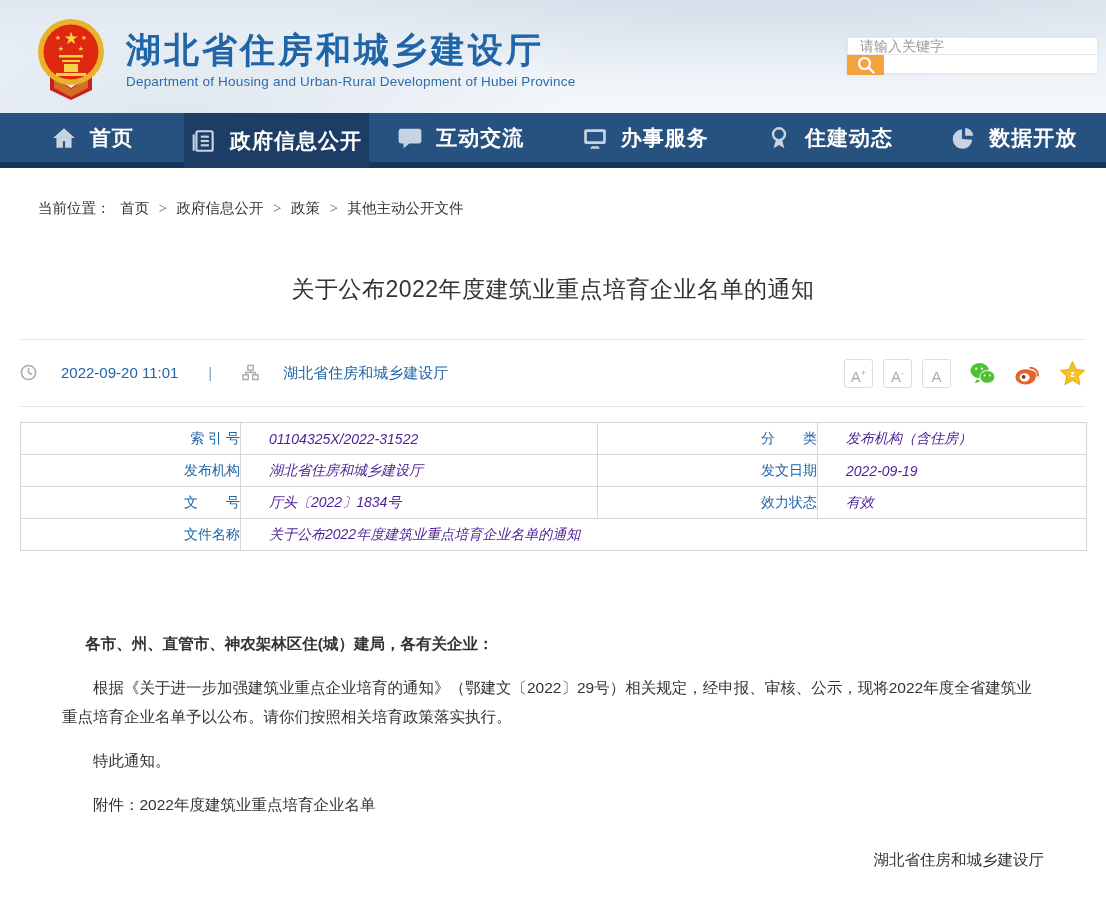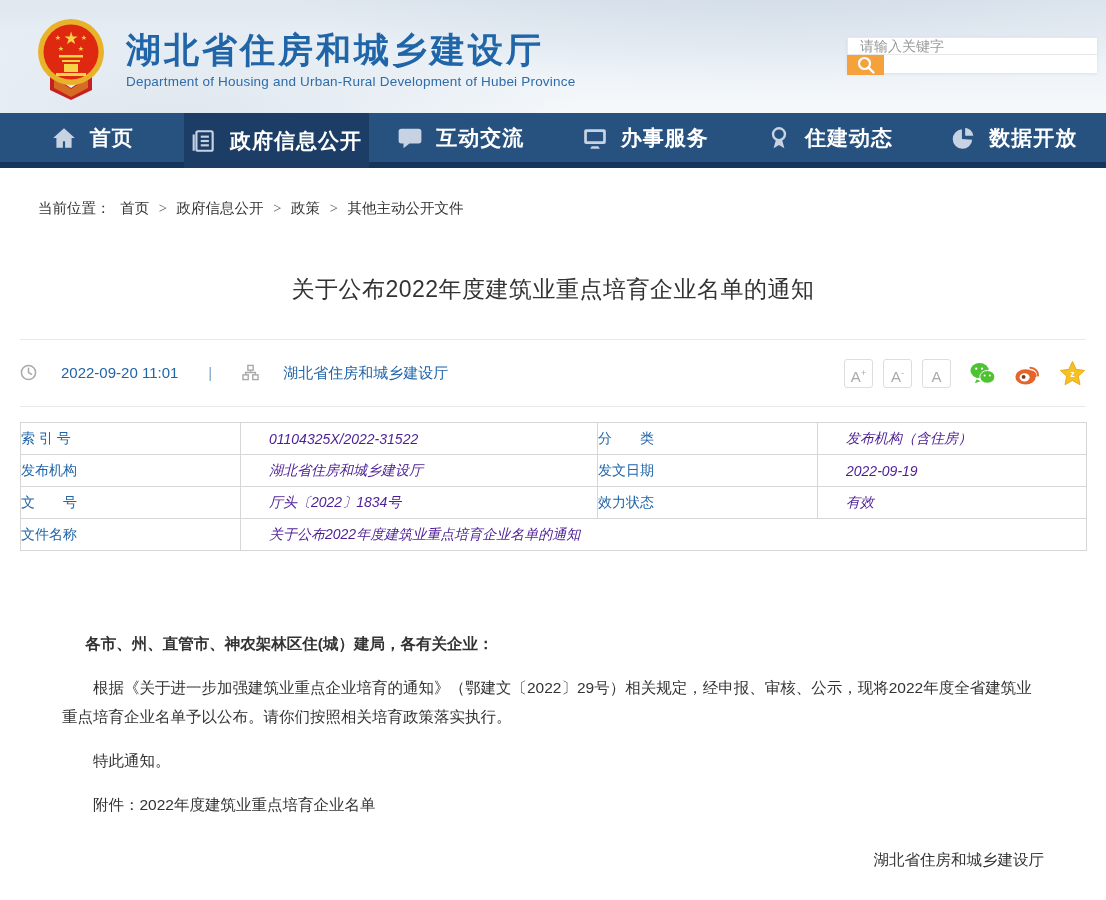--- a/index.html
+++ b/index.html
@@ -54,21 +54,21 @@
   .info-right { display:flex; align-items:center; gap:10px; }
   .font-btn { width:29px; height:29px; border:1px solid #ddd; border-radius:3px;
     background:#fff; color:#aaa; font-size:15px; line-height:27px; text-align:center;
     cursor:pointer; }
   .font-btn sup { font-size:9px; }
   .share-ic { width:27px; height:27px; margin-left:8px; cursor:pointer; }
 
   
   table.meta { border-collapse:collapse; table-layout:fixed; width:1066px; margin:15px 20px 0; }
   table.meta td { border:1px solid #d6d6d6; height:32px; font-size:14px; }
-  td.lab { color:#2065a8; text-align:left; }
+  td.lab { color:#2065a8; text-align:right; }
   td.val { color:#4c1d95; padding-left:28px;font-style:italic; }
 
   
   .doc-body { margin-top:78px; padding:0 62px; font-size:15.5px; color:#333; line-height:29px; }
   .doc-body p { margin-bottom:15px; }
   .indent15 { text-indent:1.5em;font-weight:bold; }
   .indent2 { text-indent:2em; }
   .closing { margin-top:14px; }
   .attach { margin-top:10px; }
   .sign-block { text-align:right; margin-top:26px; }

